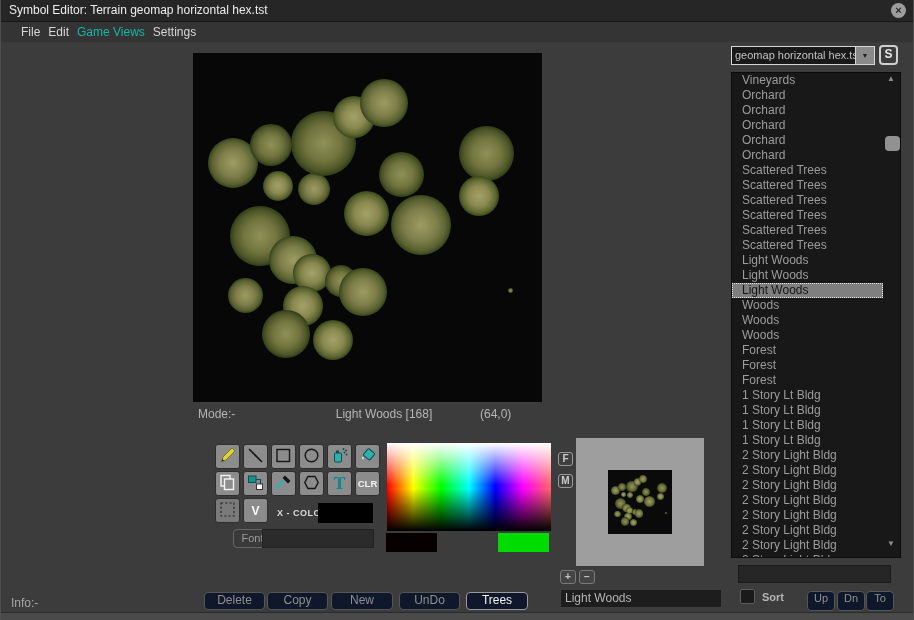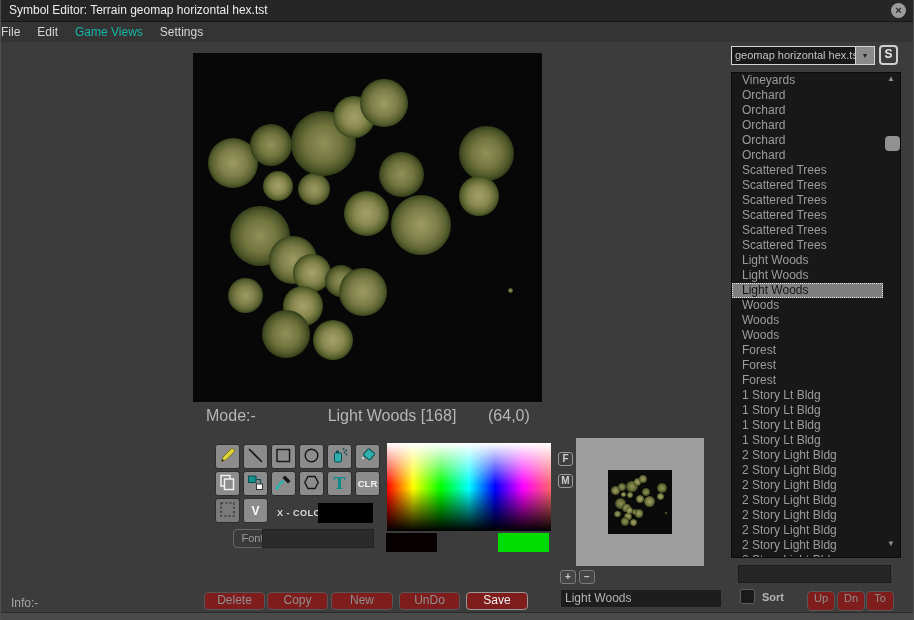--- a/index.html
+++ b/index.html
@@ -9,28 +9,28 @@
     border-left:1px solid #4f4f4f;border-right:1px solid #4f4f4f;box-sizing:border-box;
   }
   .abs{position:absolute}
   
   .titlebar{left:0;top:0;width:100%;height:21px;background:#262626;border-bottom:1px solid #161616}
   .title-text{left:8px;top:3px;font-size:12px;font-weight:normal;color:#ededed;white-space:nowrap}
   .close-btn{right:7px;top:3px;width:15px;height:15px;border-radius:50%;background:#9c9c9c;
     color:#262626;font-size:11px;font-weight:bold;line-height:14px;text-align:center;cursor:pointer}
   
   .menubar{left:0;top:22px;width:100%;height:20px;background:#343434;display:flex;align-items:center;
-    padding-left:0;gap:17px;box-sizing:border-box}
+    padding-left:20px;gap:8px;box-sizing:border-box}
   .menu-item{font-size:12px;color:#d6d6d6;cursor:pointer}
   .menu-item.disabled{color:#14b8a6}
   
   .symbol-canvas{left:192px;top:53px;width:349px;height:349px;background:#070707;overflow:hidden}
   .blob{position:absolute;border-radius:50%}
   
-  .status-row{left:200px;top:407px;width:349px;height:16px;display:flex;color:#b6b6b6;font-size:16px}
+  .status-row{left:192px;top:407px;width:349px;height:16px;display:flex;color:#b6b6b6;font-size:12px}
   .status-mode{width:95px;text-align:left;padding-left:5px;box-sizing:border-box}
   .status-symbol{flex:1;text-align:center}
   .status-coords{width:62px;}
   
   .tool-row{display:flex;gap:3px}
   .tool-btn{width:25px;height:25px;background:#8c8c8c;border:1px solid #2e2e2e;border-radius:3px;
     display:flex;align-items:center;justify-content:center;box-sizing:border-box;cursor:pointer;padding:0}
   .tool-btn.dim{background:#7a7a7a}
   .lbl-clr{font-size:9.5px;font-weight:bold;color:#f2f2f2;letter-spacing:0}
   .lbl-v{font-size:12px;font-weight:bold;color:#fbfbfb}
@@ -50,21 +50,21 @@
     color:#cccccc;font-size:10px;font-weight:bold;text-align:center;line-height:12px;box-sizing:border-box;cursor:pointer}
   .swatch{height:19px;width:51px}
   
   .preview-box{left:575px;top:438px;width:128px;height:128px;background:#9e9e9e}
   .preview-thumb{position:absolute;left:32px;top:32px;width:64px;height:64px;background:#0a0a0a;overflow:hidden}
   .mini-btn{width:16px;height:14px;background:#454545;border:1px solid #7a7a7a;border-radius:3px;
     color:#c7c7c7;font-size:10px;font-weight:bold;text-align:center;line-height:11px;box-sizing:border-box;cursor:pointer}
   .name-field{left:559px;top:589px;width:162px;height:19px;background:#1d1d1d;border:1px solid #3e3e3e;
     color:#b5b5b5;font-size:12px;line-height:17px;padding-left:4px;box-sizing:border-box;white-space:nowrap;overflow:hidden}
   
-  .action-btn{height:18px;background:#7f1d1d;border:1px solid #565656;border-radius:4px;color:#8f8f8f;
+  .action-btn{height:18px;background:#0f172a;border:1px solid #565656;border-radius:4px;color:#8f8f8f;
     font-size:12px;text-align:center;line-height:15px;box-sizing:border-box;cursor:pointer}
   .action-btn.primary{color:#f2f2f2;border-color:#9a9a9a}
   .info-text{left:10px;top:596px;font-size:12px;color:#a6a6a6}
   
   .dd-wrap{left:730px;top:46px;width:144px;height:19px;border:1px solid #d6d6d6;display:flex;box-sizing:border-box}
   .dd-value{flex:1;background:#191919;color:#c2c2c2;font-size:11px;line-height:17px;padding:0 3px;
     white-space:nowrap;overflow:hidden}
   .dd-arrow{width:18px;background:#8a8a8a;color:#222;font-size:7px;text-align:center;line-height:17px;cursor:pointer;border-left:1px solid #d6d6d6}
   .s-btn{left:878px;top:45px;width:19px;height:20px;background:#3c3c3c;border:2px solid #cfcfcf;border-radius:4px;
     color:#e8e8e8;font-size:12px;font-weight:bold;text-align:center;line-height:15px;box-sizing:border-box;cursor:pointer}
@@ -252,21 +252,21 @@
     </div>
 </div>
 <div class="abs mini-btn" style="left:559px;top:570px">+</div>
 <div class="abs mini-btn" style="left:578px;top:570px">−</div>
 <div class="abs name-field">Light Woods</div>
 
 <div class="abs action-btn" style="left:203px;top:592px;width:61px">Delete</div>
 <div class="abs action-btn" style="left:266px;top:592px;width:61px">Copy</div>
 <div class="abs action-btn" style="left:330px;top:592px;width:62px">New</div>
 <div class="abs action-btn" style="left:398px;top:592px;width:61px">UnDo</div>
-<div class="abs action-btn primary" style="left:465px;top:592px;width:62px">Save</div>
+<div class="abs action-btn primary" style="left:465px;top:592px;width:62px">Trees</div>
 <span class="abs info-text">Info:-</span>
 
 <div class="abs dd-wrap">
   <div class="dd-value">geomap horizontal hex.tst</div>
   <div class="dd-arrow">▼</div>
 </div>
 <div class="abs s-btn">S</div>
 <div class="abs terrain-list" id="terrain-list">
     <div class="list-item">Vineyards</div>
     <div class="list-item">Orchard</div>

